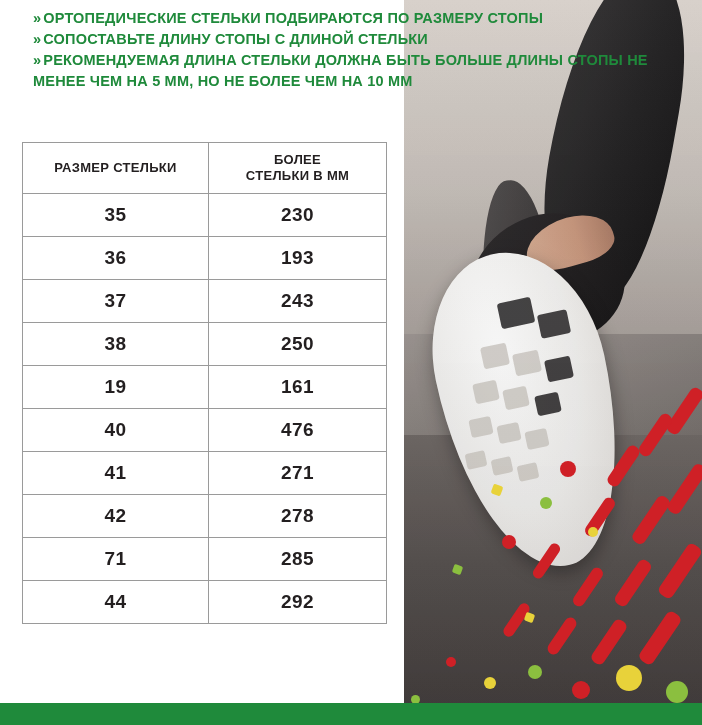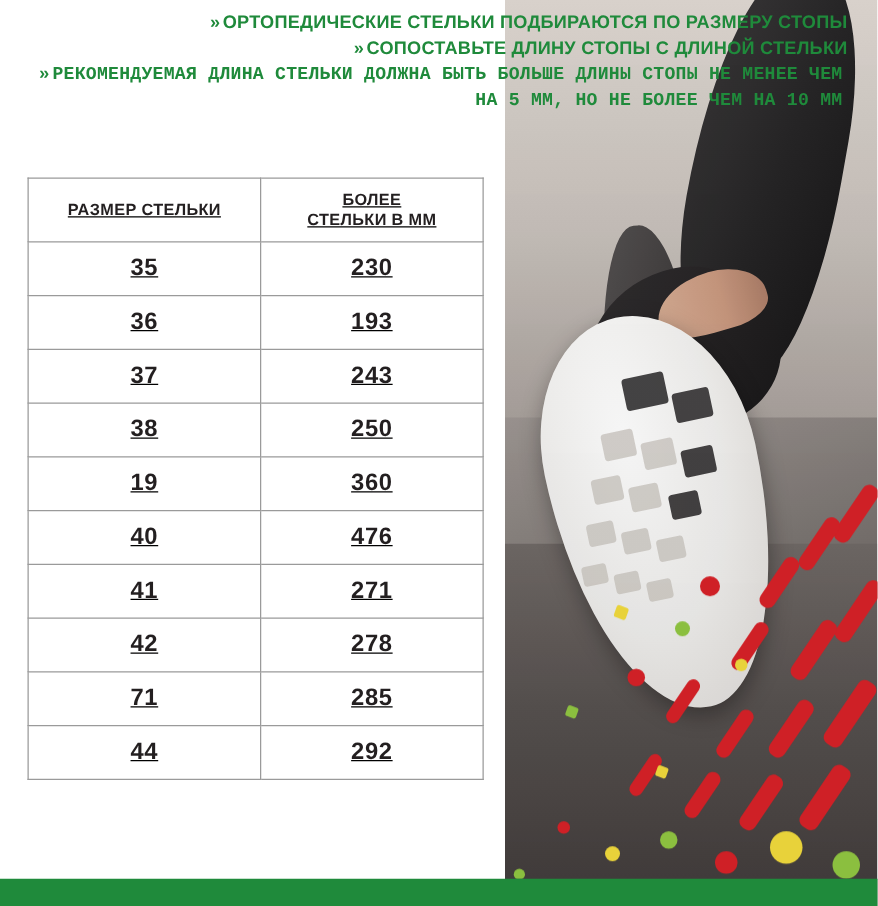--- a/index.html
+++ b/index.html
@@ -145,52 +145,50 @@
     left: 0;
     top: 0;
     width: 404px;
     height: 703px;
     background: #ffffff;
   }
 
   
   .bullets {
     position: absolute;
-    left: 8px;
+    left: 33px;
     top: 8px;
     width: 670px;
-    text-align: right;
   }
   .bullet-line {
     color: #1f8a3b;
     font-weight: bold;
     font-size: 14.5px;
     line-height: 21px;
     letter-spacing: .2px;
     white-space: nowrap;
   }
   .bullet-line .mark {
     color: #1f8a3b;
     font-weight: bold;
     margin-right: 2px;
   }
-  .bullet-line.wrap { white-space: normal; font-family: Liberation Mono, monospace; }
+  .bullet-line.wrap { white-space: normal; }
 
   
   .table-wrap {
     position: absolute;
     left: 22px;
     top: 142px;
     width: 364px;
   }
   table.sizes {
     border-collapse: collapse;
     width: 364px;
     table-layout: fixed;
-    text-decoration: underline;
   }
   table.sizes th, table.sizes td {
     border: 1px solid #9a9a9a;
     text-align: center;
     color: #231f20;
     font-weight: bold;
   }
   table.sizes th {
     font-size: 13px;
     padding: 9px 4px;
@@ -314,21 +312,21 @@
         <tr>
           <td>37</td>
           <td>243</td>
         </tr>
         <tr>
           <td>38</td>
           <td>250</td>
         </tr>
         <tr>
           <td>19</td>
-          <td>360</td>
+          <td>161</td>
         </tr>
         <tr>
           <td>40</td>
           <td>476</td>
         </tr>
         <tr>
           <td>41</td>
           <td>271</td>
         </tr>
         <tr>

